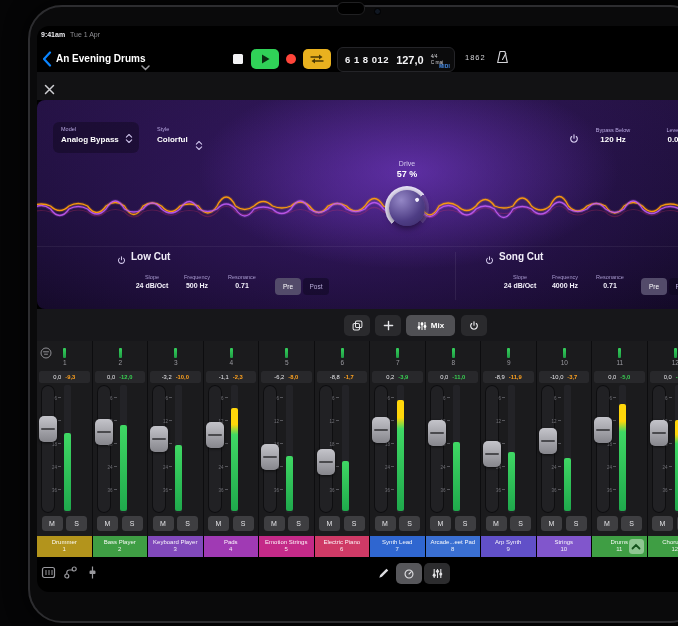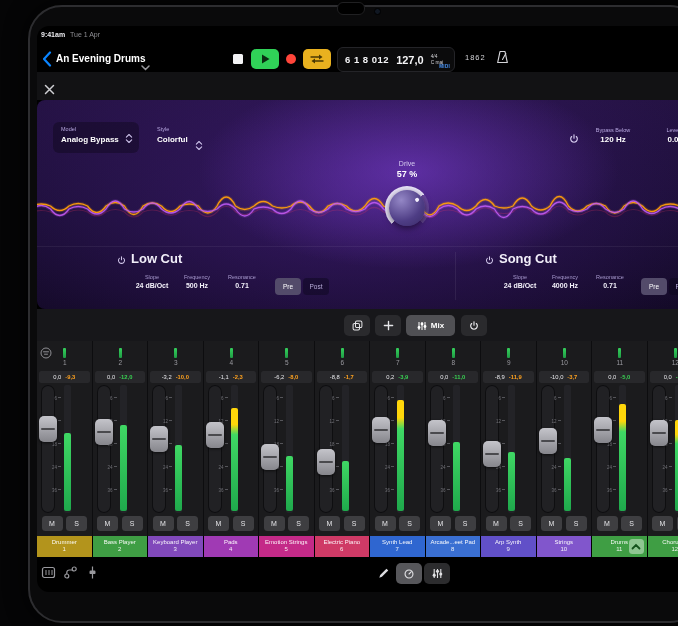--- a/index.html
+++ b/index.html
@@ -63,21 +63,21 @@
   .drive-lab{font-size:7px;color:#d5c9f0;}
   .drive-val{font-size:9px;font-weight:700;color:#fff;margin-top:2px;}
   .waves{position:absolute;left:0;top:140px;}
   .knob{position:absolute;left:348px;top:160px;width:44px;height:44px;}
   .knob-ring{position:absolute;inset:0;border-radius:50%;
     background:conic-gradient(from 225deg,#ebe5fb 0deg 186deg,rgba(255,255,255,.15) 186deg 270deg,transparent 270deg 360deg);}
   .knob-face{position:absolute;inset:4px;border-radius:50%;
     background:radial-gradient(circle at 34% 28%,#9487c6,#4e3d85 60%,#392b66);box-shadow:0 2px 7px rgba(0,0,0,.55);}
   .knob-dot{position:absolute;left:50%;top:50%;width:4px;height:4px;margin:-2px 0 0 -2px;border-radius:50%;
     background:#f4f0fd;transform:rotate(51deg) translateY(-13px);}
-  .cut-title{position:absolute;font-size:13px;font-weight:700;color:#f1eef9;}
+  .cut-title{position:absolute;font-size:10px;font-weight:700;color:#f1eef9;}
   .col{position:absolute;width:54px;text-align:center;top:248px;}
   .col .p-label{display:block;color:#a99bd0;}
   .col .p-value{display:block;font-size:7px;margin-top:2px;font-weight:600;color:#f3f1fa;}
   .seg{position:absolute;top:252px;width:26px;height:17px;border-radius:4px;font-size:6.5px;
        display:flex;align-items:center;justify-content:center;}
   .seg.on{background:#534b6a;color:#fff;}
   .seg.off{background:rgba(10,6,26,.45);color:#b7abd8;}
   
   .mixbar{position:absolute;left:0;top:283px;width:641px;height:32px;background:#17171a;}
   .mbarbtn{position:absolute;top:289px;height:21px;border-radius:5px;background:#2a2a2d;color:#e6e6e9;

